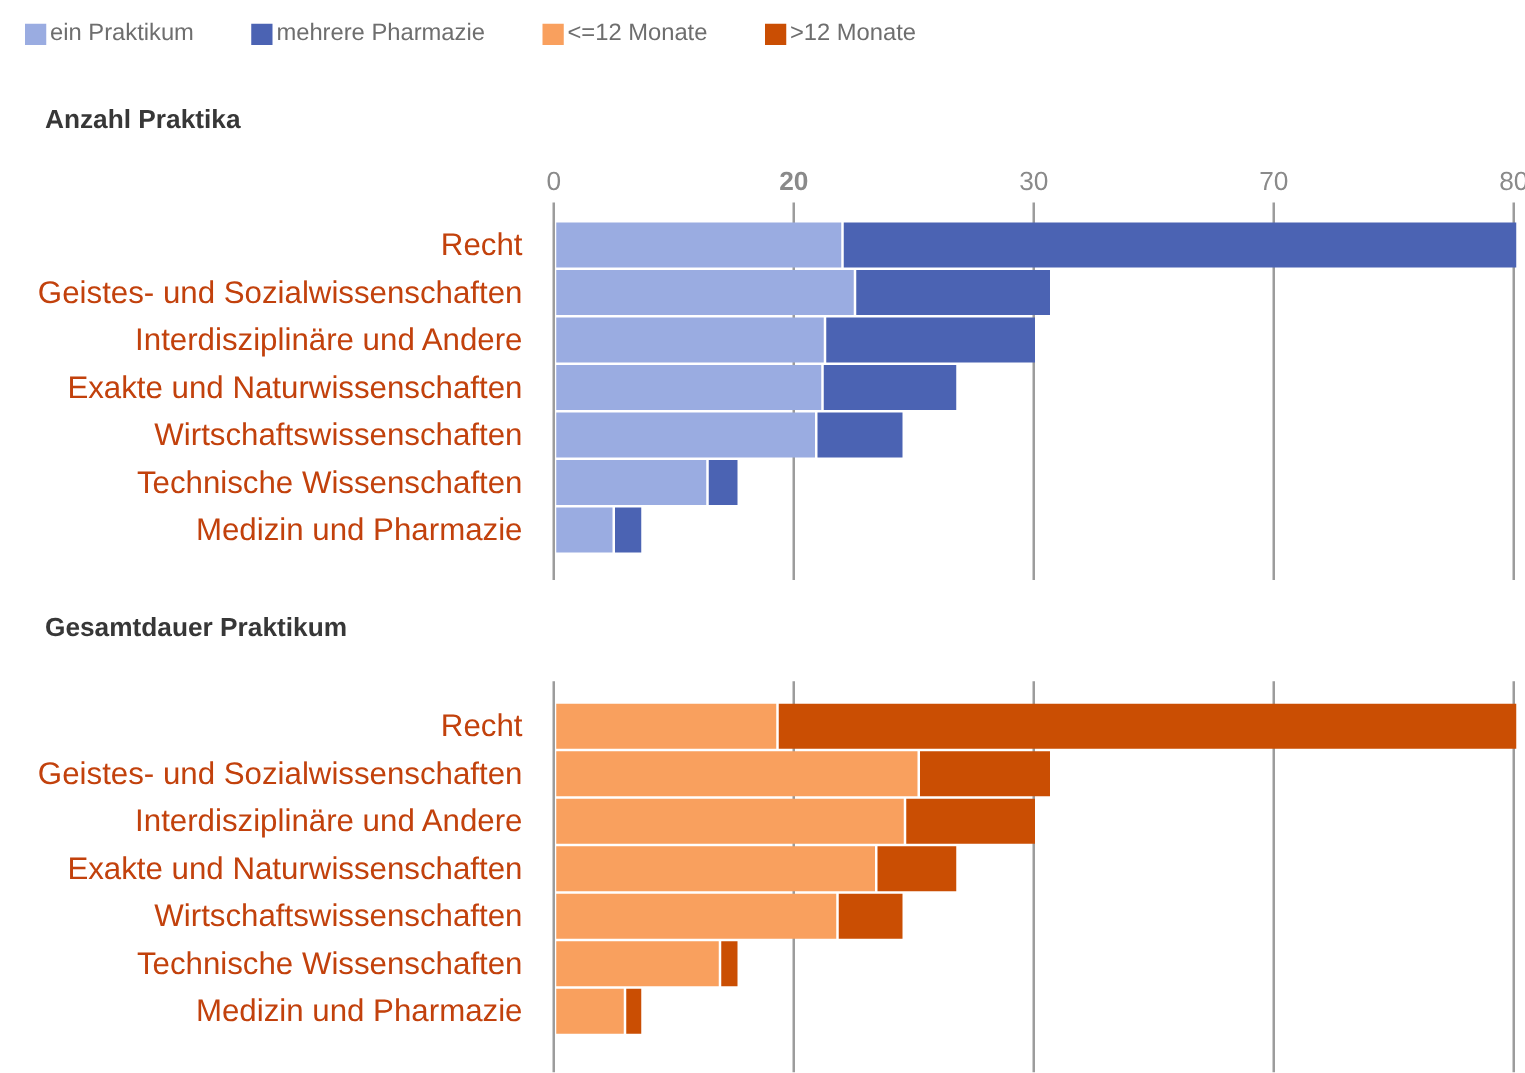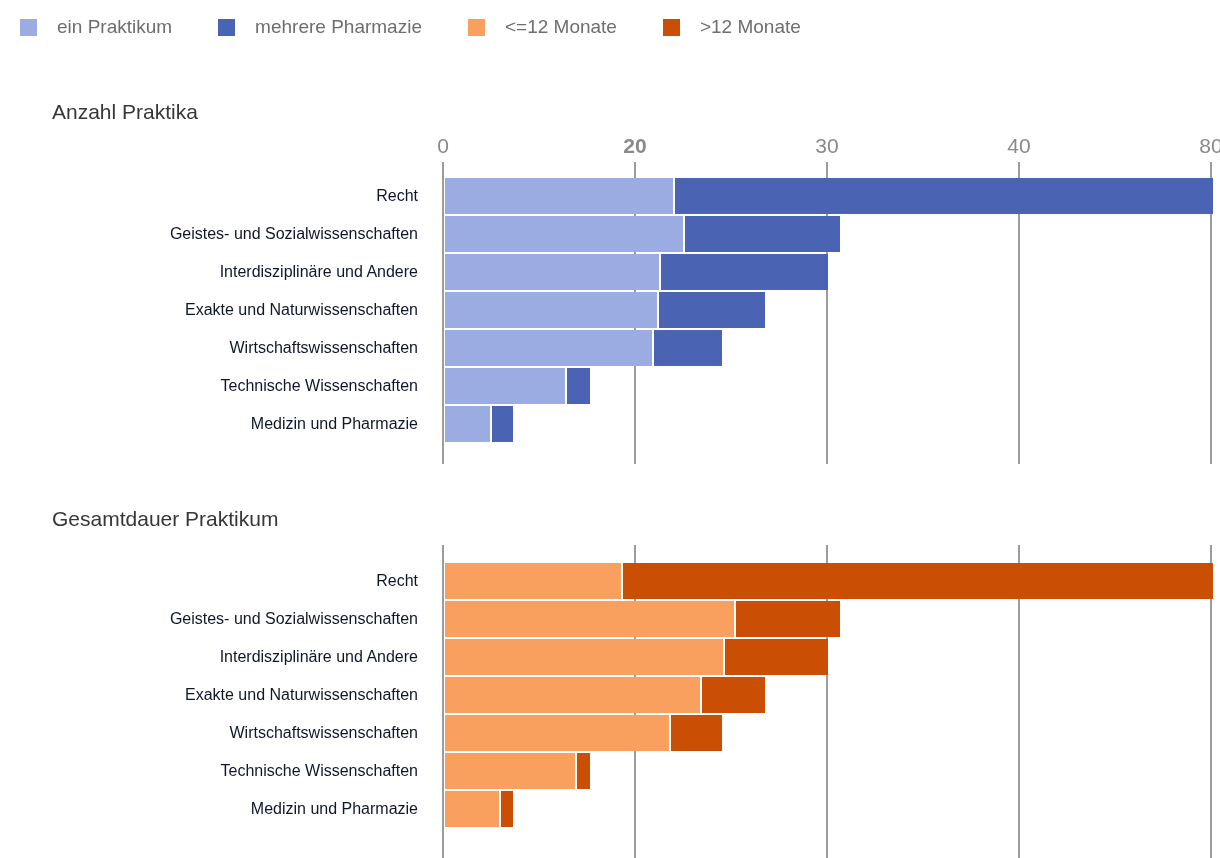--- a/index.html
+++ b/index.html
@@ -1,25 +1,25 @@
 <!DOCTYPE html>
 <html><head>
 <meta charset="utf-8">
 <style>
   html,body{margin:0;padding:0}
   body{
     width:1220px;height:858px;background:#ffffff;position:relative;overflow:hidden;
     font-family:"Liberation Sans", sans-serif;
   }
   .legend{position:absolute;top:16px;left:20px;display:flex;align-items:center;gap:46px}
-  .legend-item{display:flex;align-items:center;gap:20px}
+  .legend-item{display:flex;align-items:center;gap:3px}
   .swatch{width:17px;height:17px;display:inline-block;flex:0 0 auto}
   .legend-label{font-size:19px;color:#6e6e6e;white-space:nowrap}
 
-  .chart-title{position:absolute;left:36px;margin:16px;font-size:21px;font-weight:400;color:#373737;white-space:nowrap}
+  .chart-title{position:absolute;left:36px;margin:0;font-size:21px;font-weight:700;color:#373737;white-space:nowrap}
   #title1{top:84px}
   #title2{top:491px}
 
   .chart{position:absolute;left:443px;width:778px}
   #chart1{top:128px}
   #chart2{top:545px}
 
   .axis-row{position:relative;height:34px}
   .tick-label{position:absolute;bottom:4px;transform:translateX(-50%);font-size:21px;color:#8a8a8a}
 
@@ -29,21 +29,21 @@
   .gridline{position:absolute;top:0;bottom:0;width:2px;background:#9c9c9c}
 
   .rows{position:relative}
   #chart1 .rows{padding-top:16px}
   #chart2 .rows{padding-top:18px}
 
   .bar-row{position:relative;height:36px;margin-bottom:2px;display:flex;column-gap:2px;padding-left:2px}
   .segment{height:36px;flex:0 0 auto}
   .cat-label{
     position:absolute;right:calc(100% + 25px);top:0;line-height:36px;
-    font-size:16px;color:#0f172a;white-space:nowrap;text-align:right;
+    font-size:25px;color:#c2410c;white-space:nowrap;text-align:right;
   }
 </style>
 </head>
 <body>
 
 <div class="legend">
   <div class="legend-item">
     <span class="swatch" style="background: rgb(154, 172, 225);"></span>
     <span class="legend-label">ein Praktikum</span>
   </div>
@@ -60,21 +60,21 @@
     <span class="legend-label">&gt;12 Monate</span>
   </div>
 </div>
 
 <h2 class="chart-title" id="title1">Anzahl Praktika</h2>
 <div class="chart" id="chart1">
     <div class="axis-row">
       <span class="tick-label" style="left: 0px;">0</span>
       <span class="tick-label" style="left: 192px; font-weight: bold;">20</span>
       <span class="tick-label" style="left: 384px;">30</span>
-      <span class="tick-label" style="left: 576px;">40</span>
+      <span class="tick-label" style="left: 576px;">70</span>
       <span class="tick-label" style="left: 768px;">80</span>
     </div>
     <div class="plot">
       <div class="gridline" style="left: -1px;"></div>
       <div class="gridline" style="left: 191px;"></div>
       <div class="gridline" style="left: 383px;"></div>
       <div class="gridline" style="left: 575px;"></div>
       <div class="gridline" style="left: 767px;"></div>
       <div class="rows">
         <div class="bar-row">

